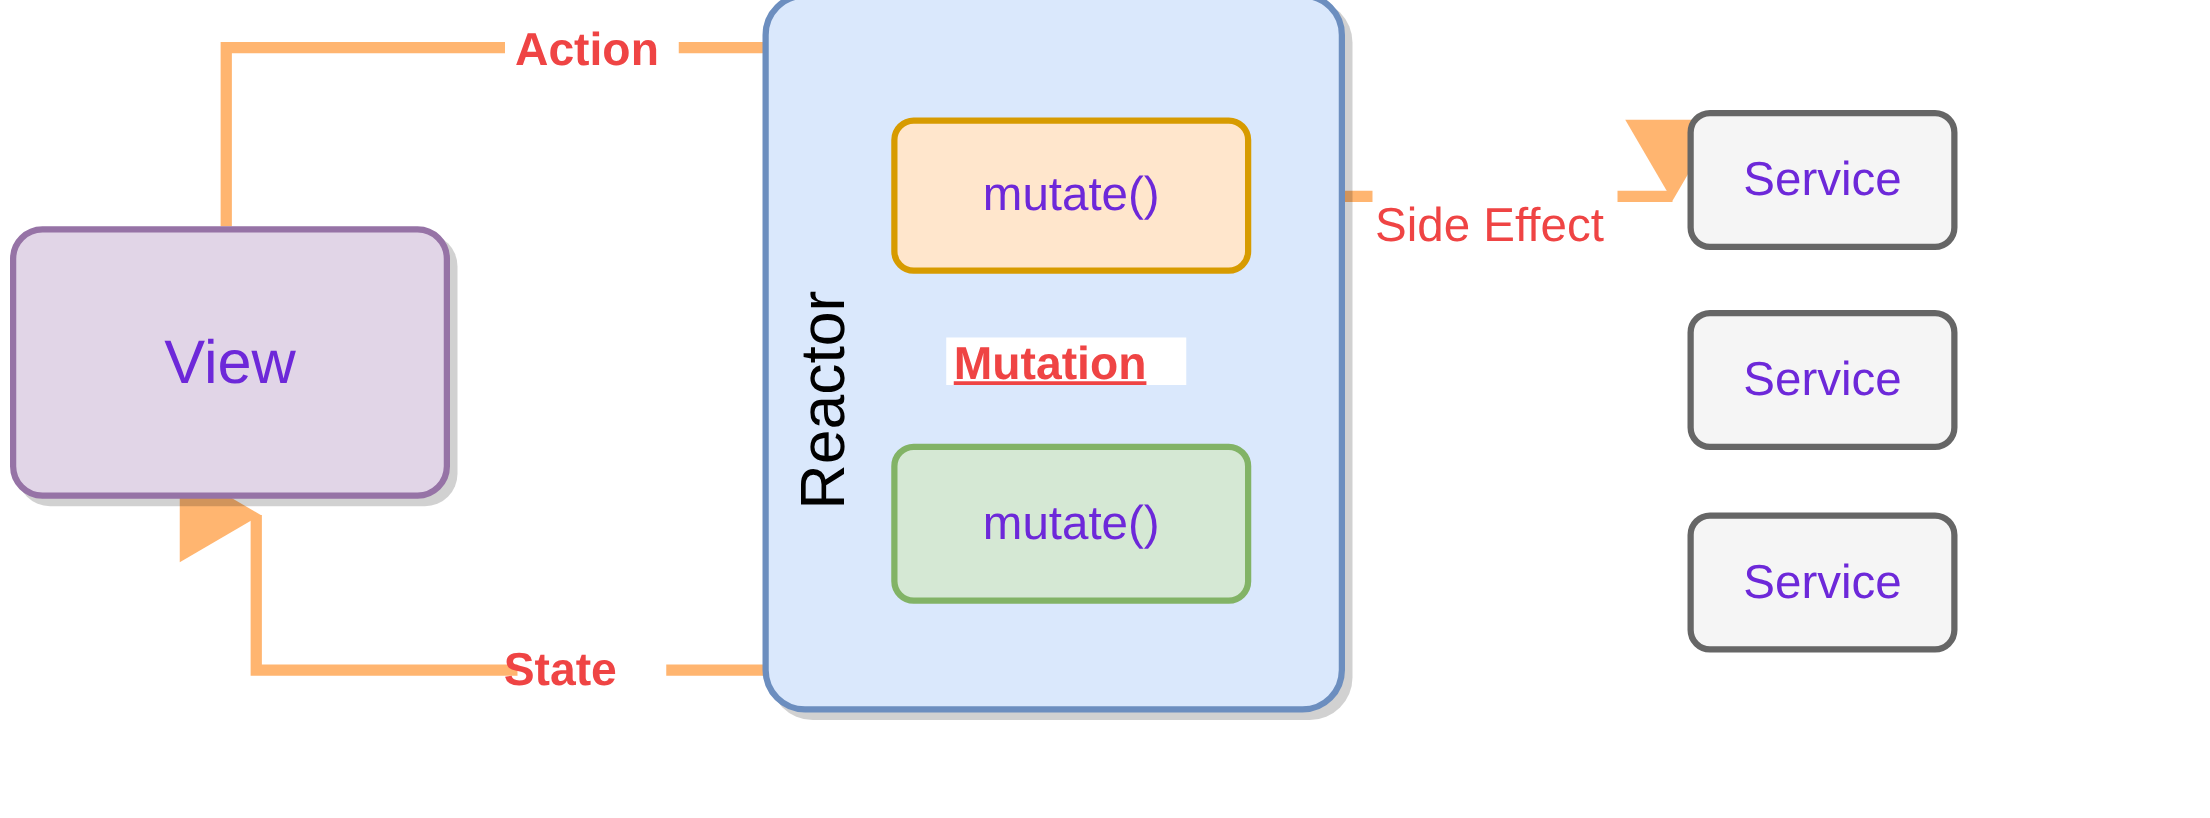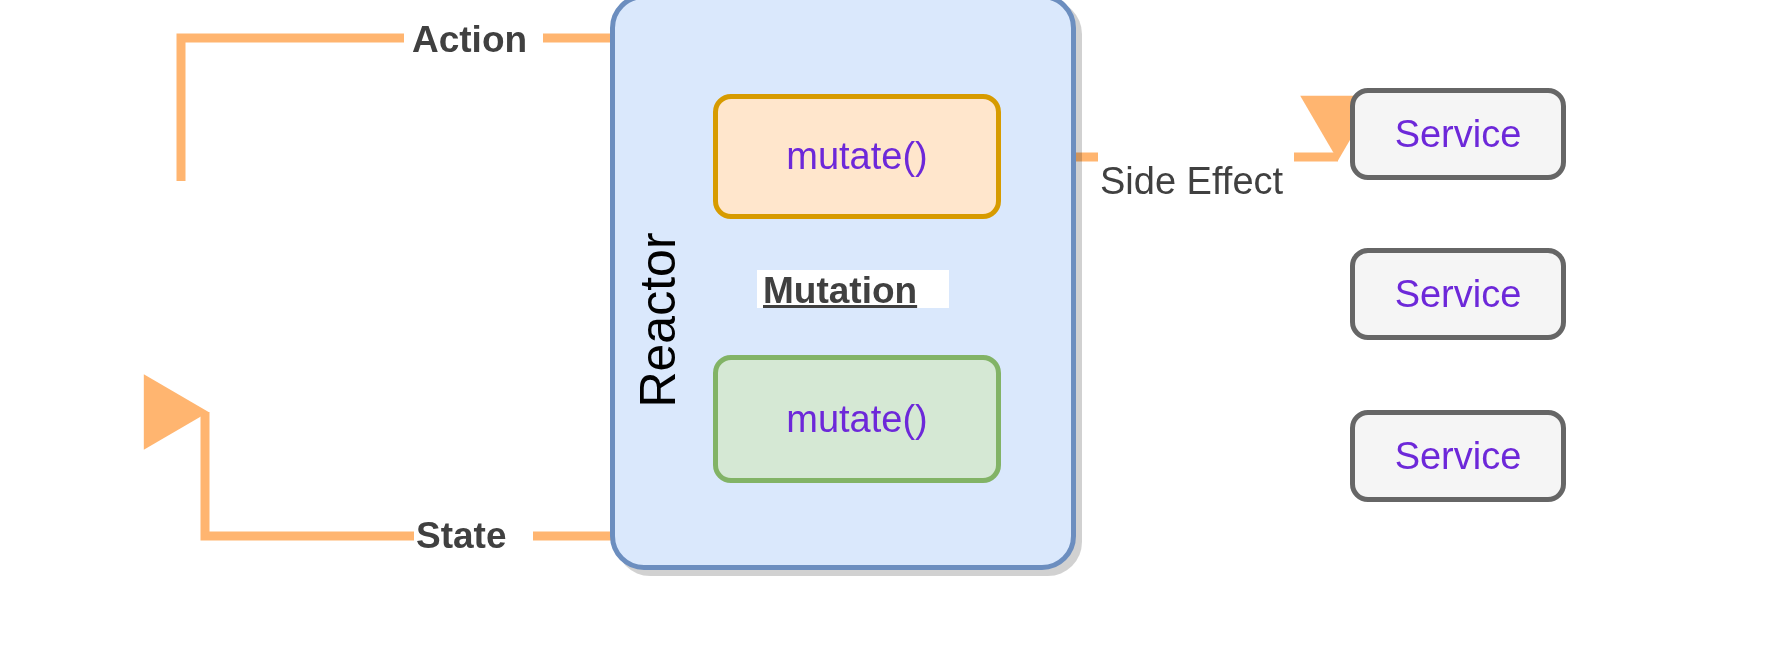--- a/index.html
+++ b/index.html
@@ -88,47 +88,47 @@
     width: 288px;
     height: 128px;
     background: #d5e8d4;
     border: 5px solid #82b366;
     border-radius: 18px;
     font-size: 38px;
   }
   .service-box {
     left: 1350px;
     width: 216px;
-    height: 92px;
+    height: 112px;
     background: #f5f5f5;
     border: 5px solid #666666;
     border-radius: 18px;
     font-size: 38px;
   }
   .service-1 { top: 88px; }
   .service-2 { top: 248px; }
   .service-3 { top: 410px; }
 
   .edge-label {
     position: absolute;
-    color: #404040;
+    color: #ef4444;
     white-space: nowrap;
     line-height: 1;
   }
   .edge-label.bold {
     font-weight: bold;
     font-size: 37px;
   }
   .edge-label.plain {
     font-weight: normal;
     font-size: 38px;
   }
   .label-action { left: 412px; top: 21px; }
   .label-mutation { left: 763px; top: 272px; text-decoration: underline; }
-  .label-state { left: 416px; top: 517px; }
+  .label-state { left: 403px; top: 517px; }
   .label-side-effect { left: 1100px; top: 138px; margin-top: 24px; }
 
   .label-bg {
     position: absolute;
     background: #ffffff;
   }
   .bg-action { left: 404px; top: 22px; width: 139px; height: 36px; }
   .bg-mutation { left: 757px; top: 270px; width: 192px; height: 38px; }
   .bg-state { left: 414px; top: 518px; width: 119px; height: 37px; }
   .bg-side-effect { left: 1098px; top: 136px; width: 196px; height: 42px; }
@@ -168,20 +168,23 @@
 
     <g>
       <path d="M 1290,157 L 1022,157" fill="none" stroke="#ffb570" stroke-width="9" stroke-linecap="butt" marker-end="url(#arrow-left)"></path>
       <path d="M 1100,157 L 1338,157" fill="none" stroke="#ffb570" stroke-width="9" stroke-linecap="butt" marker-end="url(#arrow-right)"></path>
     </g>
   </svg>
 
   <div class="node-box reactor-box"></div>
   <div class="reactor-label">Reactor</div>
 
+  <div class="node-box view-box">
+    <span>View</span>
+  </div>
 
   <div class="node-box mutate-box">
     <span>mutate()</span>
   </div>
 
   <div class="node-box reduce-box">
     <span>mutate()</span>
   </div>
 
   <div class="node-box service-box service-1">

